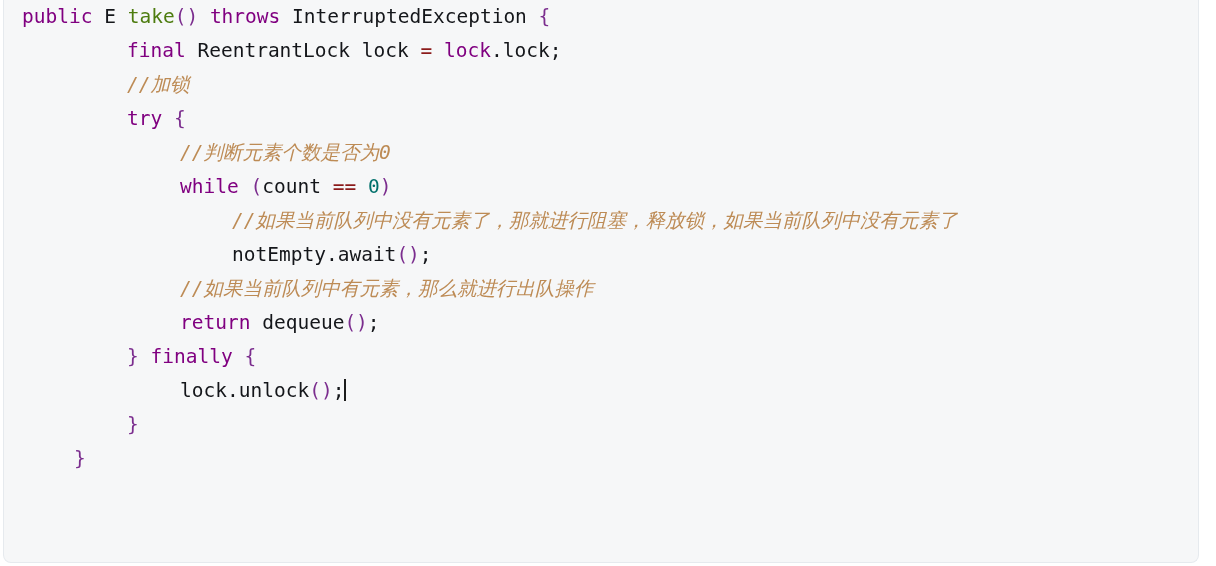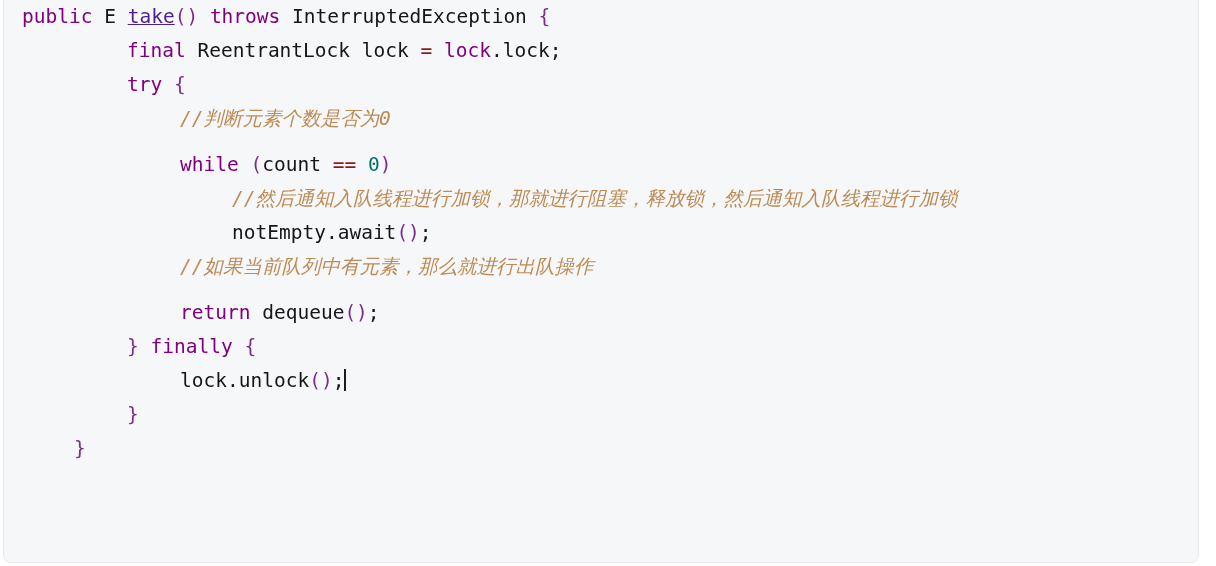--- a/index.html
+++ b/index.html
@@ -39,21 +39,21 @@
     line-height: 34px;
     white-space: pre;
     font-family: "DejaVu Sans Mono", "Liberation Mono", monospace;
     font-size: 19.5px;
     letter-spacing: 0px;
     color: #1c1c1c;
   }
 
   
   .kw   { color: #800080; text-align: center; }          
-  .fn   { color: #4c1d95; text-decoration: underline; }          
+  .fn   { color: #4d7c0f; }          
   .id   { color: #14161a; }          
   .punc { color: #7b2d8e; }          
   .op   { color: #8b1a1a; }          
   .num  { color: #00706b; }          
   .cmt  { color: #bd8b55; font-style: italic; }  
   .semi { color: #14161a; }
 
   
   .caret {
     display: inline-block;
@@ -62,47 +62,48 @@
     background: #1c1c1c;
     vertical-align: -4px;
     margin-left: 0px;
   }
 
   
   .i0 { padding-left: 18px; }
   .i-cmt1 { padding-left: 108px; }
   .i1 { padding-left: 123px; }
   .i2 { padding-left: 176px; }
-  .i2b { padding-left: 176px; margin-top: 12px; }
+  .i2b { padding-left: 176px; }
   .i3 { padding-left: 228px; }
   .i3b { padding-left: 228px; }
   .i-close1 { padding-left: 123px; }
   .i-close2 { padding-left: 123px; }
   .i-close3 { padding-left: 70px; }
 </style>
 </head>
 <body>
 
 <div id="code-block">
   <div class="code-area">
 
     <div class="line i0"><span class="kw">public</span><span class="id"> E </span><span class="fn">take</span><span class="punc">()</span><span class="kw"> throws </span><span class="id">InterruptedException</span><span class="punc"> {</span></div>
 
 
     <div class="line i1"><span class="kw">final</span><span class="id"> ReentrantLock lock </span><span class="op">=</span><span class="kw"> lock</span><span class="id">.lock;</span></div>
 
+    <div class="line i1"><span class="cmt">//加锁</span></div>
 
 
     <div class="line i1"><span class="kw">try</span><span class="punc"> {</span></div>
 
     <div class="line i2"><span class="cmt">//判断元素个数是否为0</span></div>
 
     <div class="line i2b"><span class="kw">while</span><span class="punc"> (</span><span class="id">count </span><span class="op">==</span><span class="id"> </span><span class="num">0</span><span class="punc">)</span></div>
 
-    <div class="line i3"><span class="cmt">//然后通知入队线程进行加锁，那就进行阻塞，释放锁，然后通知入队线程进行加锁</span></div>
+    <div class="line i3"><span class="cmt">//如果当前队列中没有元素了，那就进行阻塞，释放锁，如果当前队列中没有元素了</span></div>
 
     <div class="line i3b"><span class="id">notEmpty.await</span><span class="punc">()</span><span class="semi">;</span></div>
 
     <div class="line i2"><span class="cmt">//如果当前队列中有元素，那么就进行出队操作</span></div>
 
     <div class="line i2b"><span class="kw">return</span><span class="id"> dequeue</span><span class="punc">()</span><span class="semi">;</span></div>
 
     <div class="line i-close1"><span class="punc">}</span><span class="kw"> finally</span><span class="punc"> {</span></div>
 
     <div class="line i2"><span class="id">lock.unlock</span><span class="punc">()</span><span class="semi">;</span><span class="caret"></span></div>

